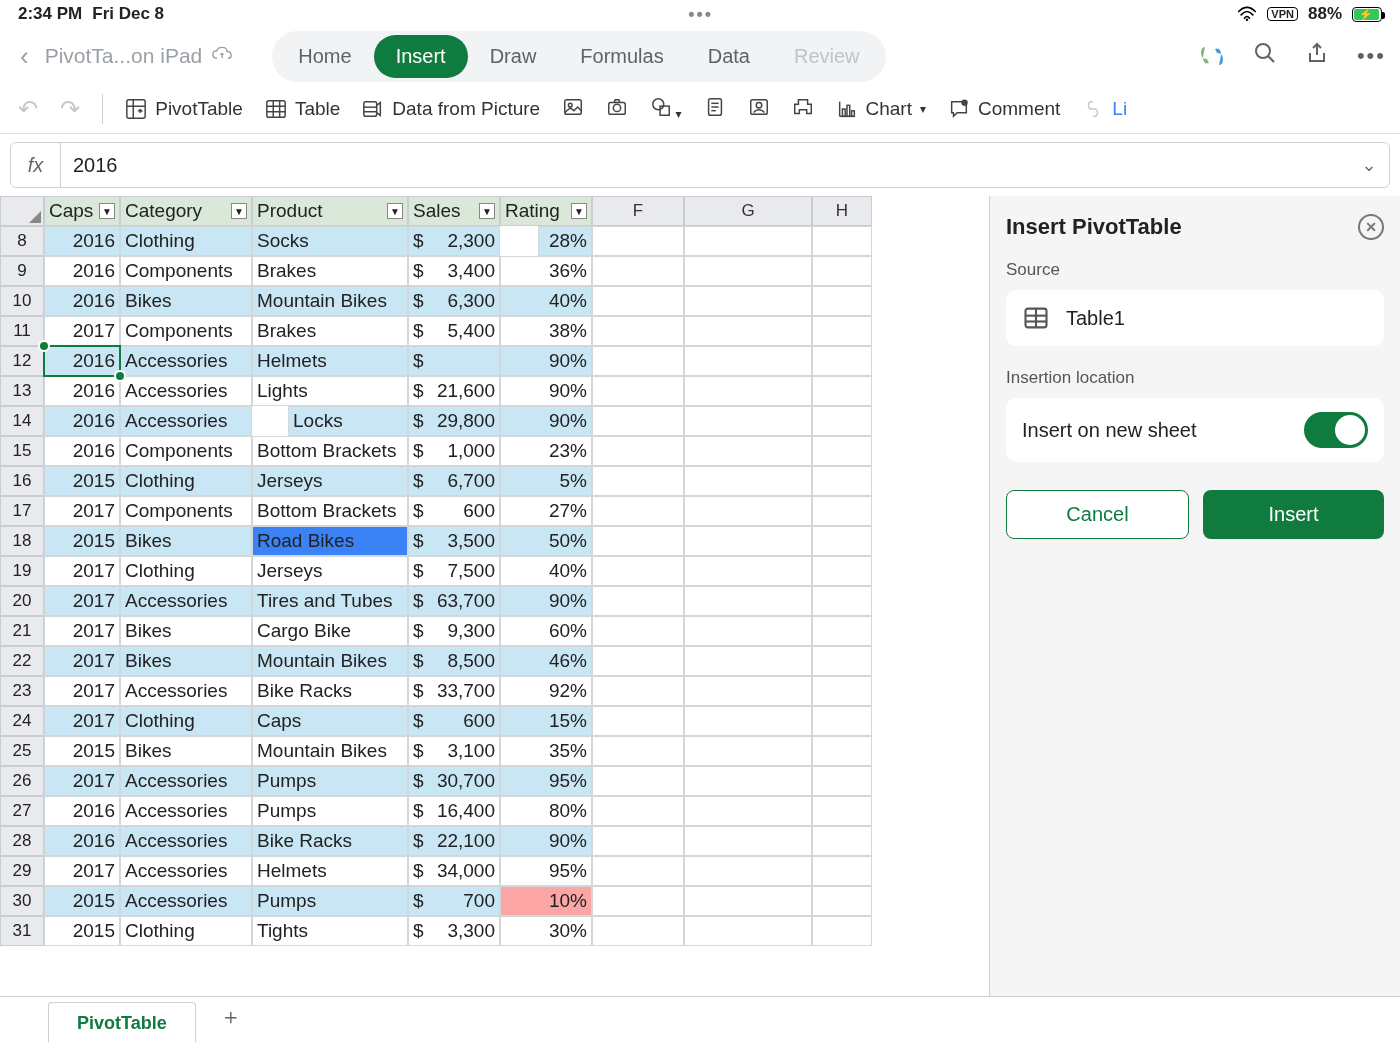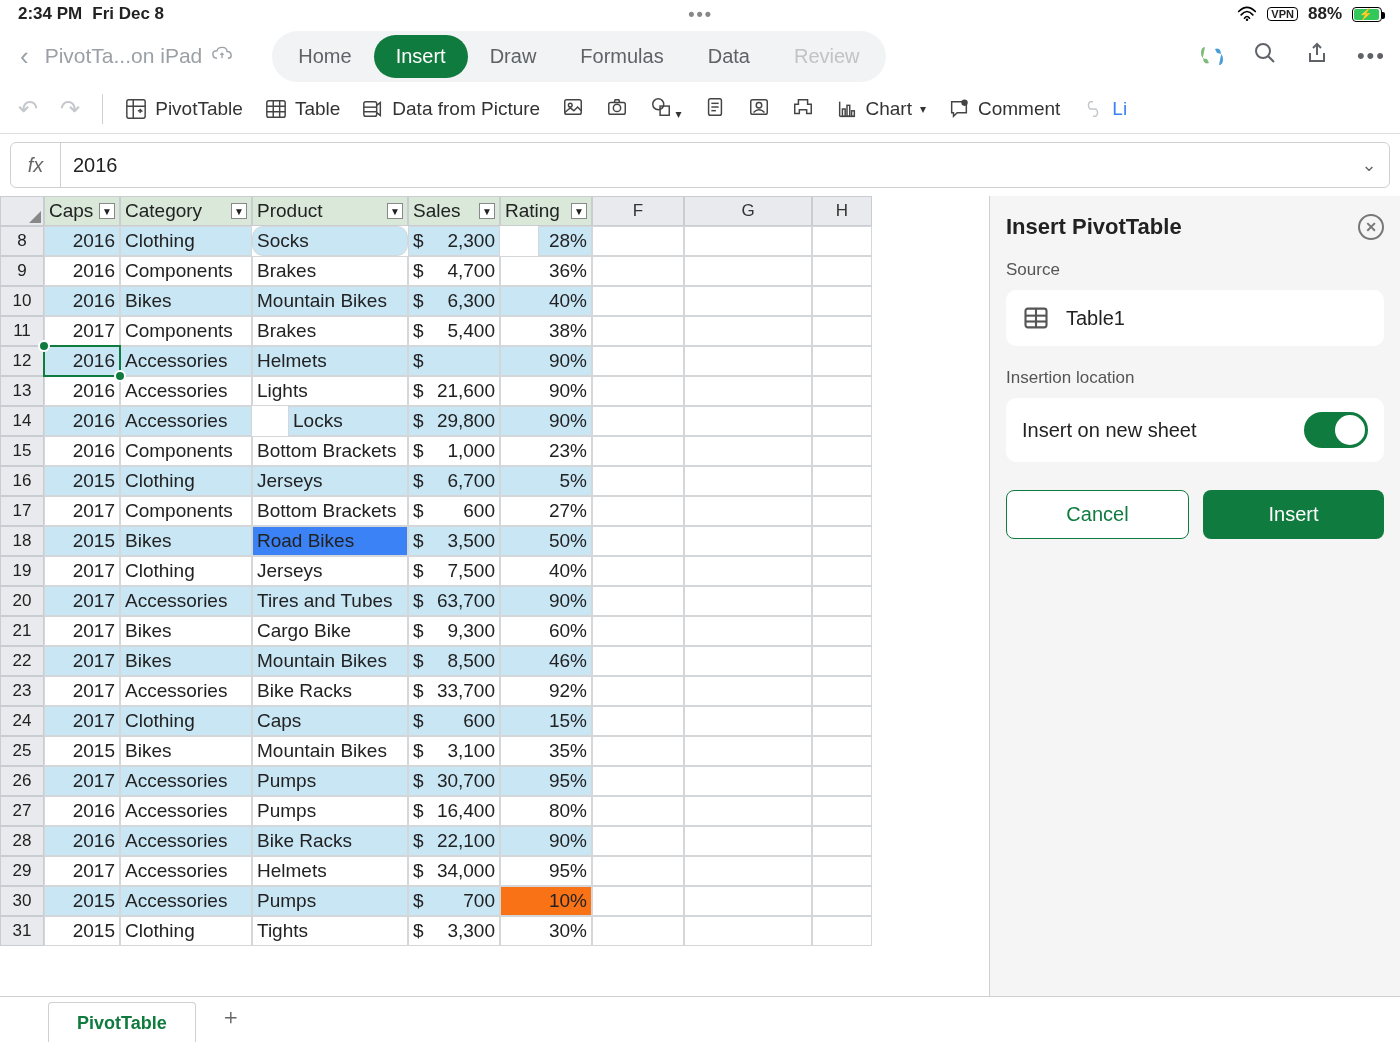--- a/index.html
+++ b/index.html
@@ -251,36 +251,36 @@
         <div class="hdr datahdr">
           <span>Rating</span>
           <span class="filter-drop">▼</span>
         </div>
         <div class="hdr colhdr">F</div>
         <div class="hdr colhdr">G</div>
         <div class="hdr colhdr">H</div>
         <div class="rowhdr">8</div>
         <div class="cell num row-alt" style="background: rgb(201, 230, 245);">2016</div>
         <div class="cell row-alt" style="background: rgb(201, 230, 245);">Clothing</div>
-        <div class="cell row-alt" style="background: rgb(201, 230, 245); border-radius: 11px;">Socks</div>
+        <div class="cell row-alt" style="background: rgb(201, 230, 245);">Socks</div>
         <div class="cell money row-alt" style="background: rgb(201, 230, 245);">
           <span>$</span>
           <span>2,300</span>
         </div>
         <div class="cell num row-alt" style="background: rgb(201, 230, 245); margin-left: 38px;">28%</div>
         <div class="cell"></div>
         <div class="cell"></div>
         <div class="cell"></div>
         <div class="rowhdr">9</div>
         <div class="cell num">2016</div>
         <div class="cell">Components</div>
         <div class="cell">Brakes</div>
         <div class="cell money">
           <span>$</span>
-          <span>4,700</span>
+          <span>3,400</span>
         </div>
         <div class="cell num">36%</div>
         <div class="cell"></div>
         <div class="cell"></div>
         <div class="cell"></div>
         <div class="rowhdr">10</div>
         <div class="cell num row-alt" style="background: rgb(201, 230, 245);">2016</div>
         <div class="cell row-alt" style="background: rgb(201, 230, 245);">Bikes</div>
         <div class="cell row-alt" style="background: rgb(201, 230, 245);">Mountain Bikes</div>
         <div class="cell money row-alt" style="background: rgb(201, 230, 245);">
@@ -520,21 +520,21 @@
         <div class="cell"></div>
         <div class="cell"></div>
         <div class="rowhdr">30</div>
         <div class="cell num row-alt" style="background: rgb(201, 230, 245);">2015</div>
         <div class="cell row-alt" style="background: rgb(201, 230, 245);">Accessories</div>
         <div class="cell row-alt" style="background: rgb(201, 230, 245);">Pumps</div>
         <div class="cell money row-alt" style="background: rgb(201, 230, 245);">
           <span>$</span>
           <span>700</span>
         </div>
-        <div class="cell num row-alt" style="background: #f97316;">10%</div>
+        <div class="cell num row-alt" style="background: #fca5a5;">10%</div>
         <div class="cell"></div>
         <div class="cell"></div>
         <div class="cell"></div>
         <div class="rowhdr">31</div>
         <div class="cell num">2015</div>
         <div class="cell">Clothing</div>
         <div class="cell">Tights</div>
         <div class="cell money">
           <span>$</span>
           <span>3,300</span>

